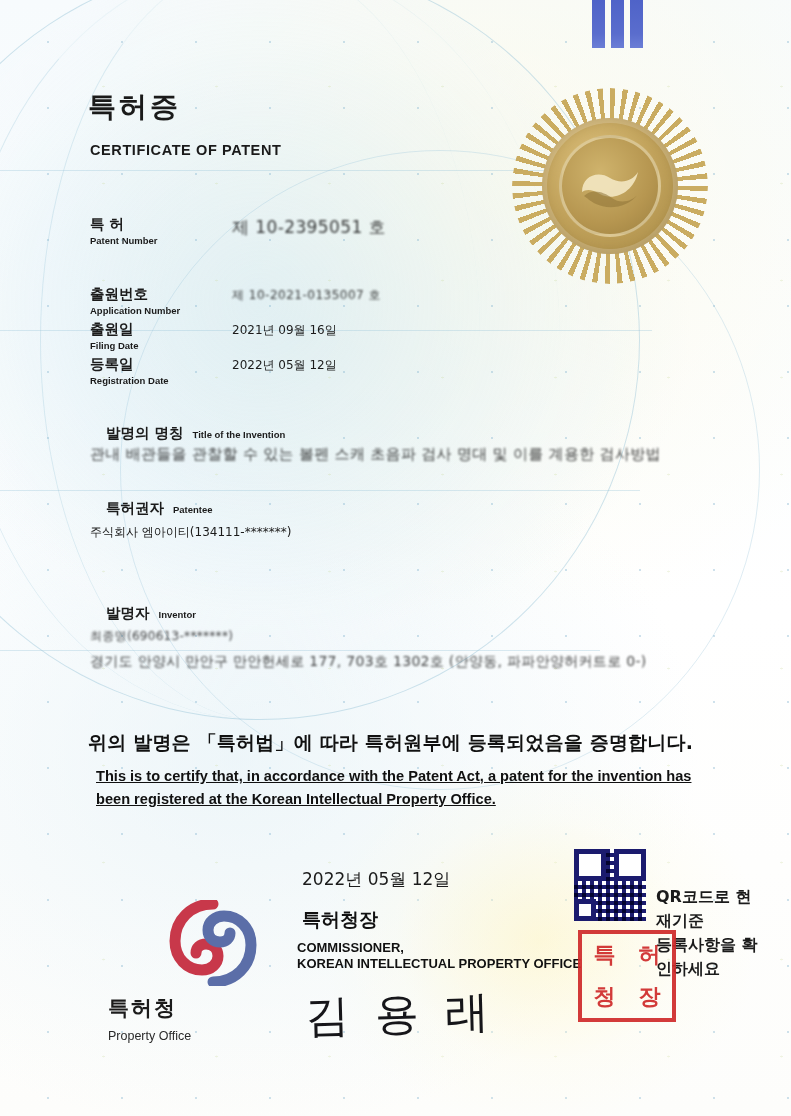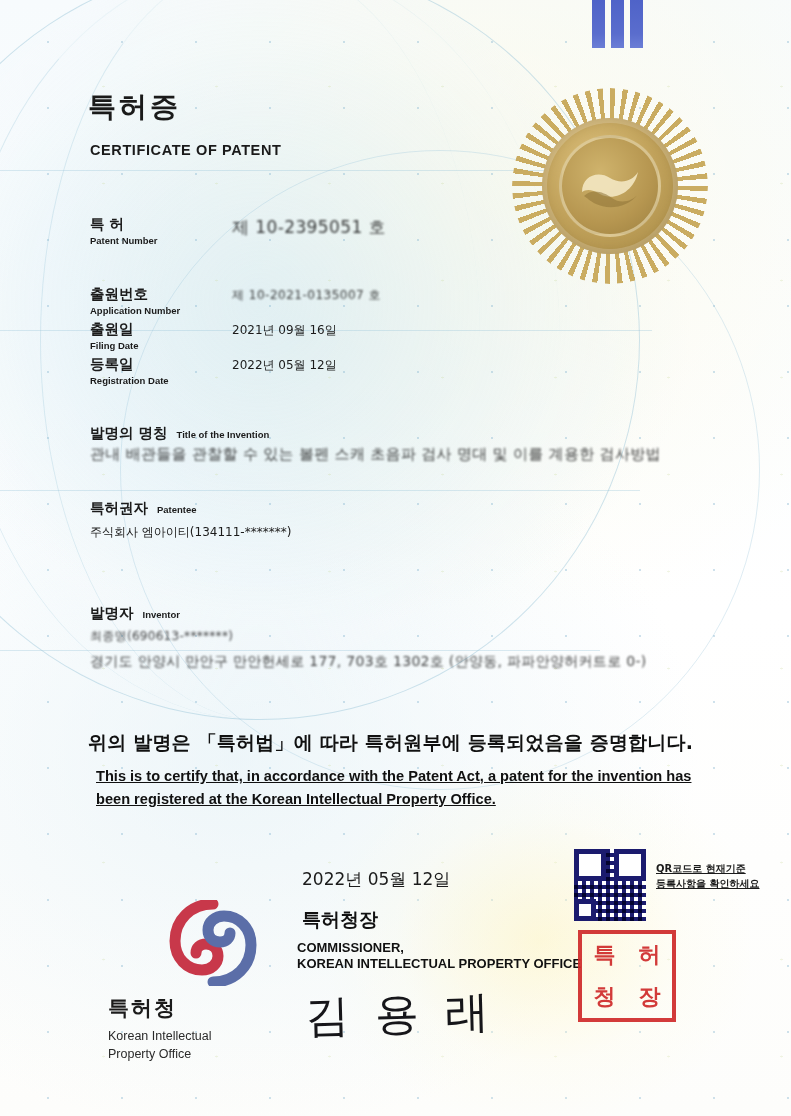--- a/index.html
+++ b/index.html
@@ -116,21 +116,21 @@
   }
 
   .field { position: absolute; }
   .lbl-ko { font-size: 14.5px; font-weight: bold; color: #1b1b1b; font-family: "DejaVu Sans", sans-serif; }
   .lbl-en { font-size: 9.5px; font-weight: bold; color: #1b1b1b; margin-top: 1px; }
   .val { font-size: 12px; color: #1b1b1b; font-family: "DejaVu Sans", sans-serif; }
   .val.big { font-size: 17px; letter-spacing: 0.4px; }
   .blurred { filter: blur(0.9px); opacity: 0.88; letter-spacing: 0.5px; }
   .blurred2 { filter: blur(1.3px); opacity: 0.85; letter-spacing: 0.3px; }
 
-  .inline-lbl { display: flex; align-items: baseline; gap: 9px; }
+  .inline-lbl { display: flex; align-items: baseline; gap: 9px; margin-left: 16px; }
   .inline-lbl .lbl-en { margin-top: 0; }
 
   .certify-ko {
     position: absolute; left: 88px; top: 730px;
     font-size: 19px; font-weight: bold; color: #111;
     font-family: "DejaVu Sans", sans-serif; letter-spacing: 0.2px;
   }
   .certify-en {
     position: absolute; left: 96px; top: 765px; width: 620px;
     font-size: 14.6px; font-weight: bold; color: #111; line-height: 1.55; text-decoration: underline;
@@ -180,24 +180,23 @@
     position: relative;
   }
   .qr::before, .qr::after, .qr i {
     content: ""; position: absolute; width: 22px; height: 22px;
     border: 5px solid #1b1b6e; background: #fff;
   }
   .qr::before { left: 0; top: 0; }
   .qr::after { right: 0; top: 0; }
   .qr i { left: 0; bottom: 0; }
   .qr-text {
-    position: absolute; left: 82px; top: 12px; width: 108px;
-    font-size: 10px; color: #1b1b1b; line-height: 1.5; font-weight: bold;
+    position: absolute; left: 82px; top: 36px; width: 108px;
+    font-size: 16px; color: #1b1b1b; line-height: 1.5; font-weight: bold;
     font-family: "DejaVu Sans", sans-serif;
-    text-decoration: underline;
   }
 
   
   .stamp {
     position: absolute; left: 578px; top: 930px;
     width: 98px; height: 92px;
     border: 4px solid #cf2a2a;
     color: #cf2a2a;
     display: grid;
     grid-template-columns: 1fr 1fr;
@@ -302,21 +301,20 @@
 
   <div class="kipo">
     <div class="kipo-mark">
       <svg width="92" height="86" viewBox="0 0 92 86">
         <path d="M46 4 C24 4 8 20 8 41 C8 58 20 70 35 70 C44 70 51 64 51 56 C51 49 46 44 39 44 C33 44 29 48 29 53" fill="none" stroke="#c8384a" stroke-width="11" stroke-linecap="round"></path>
         <path d="M46 82 C68 82 84 66 84 45 C84 28 72 16 57 16 C48 16 41 22 41 30 C41 37 46 42 53 42 C59 42 63 38 63 33" fill="none" stroke="#5b6ea8" stroke-width="11" stroke-linecap="round"></path>
       </svg>
     </div>
     <div class="kipo-ko">특허청</div>
     <div class="kipo-en">
-      <div>Korean Intellectual</div>
       <div>Property Office</div>
     </div>
   </div>
 
   <div class="qr-wrap">
     <div class="qr">
         <i></i>
       </div>
     <div class="qr-text">
       <div>QR코드로 현재기준</div>

